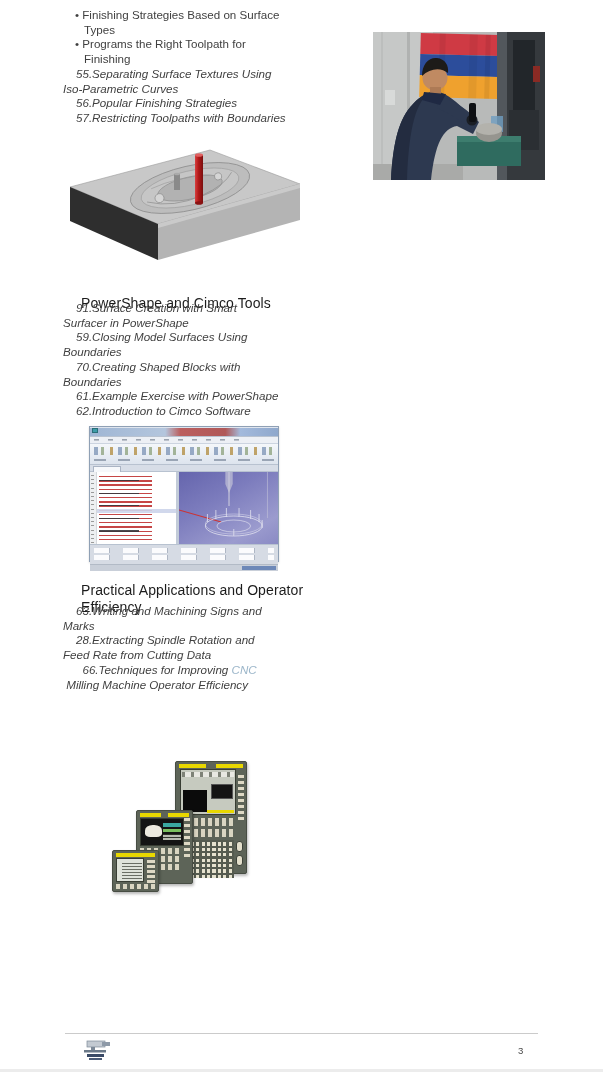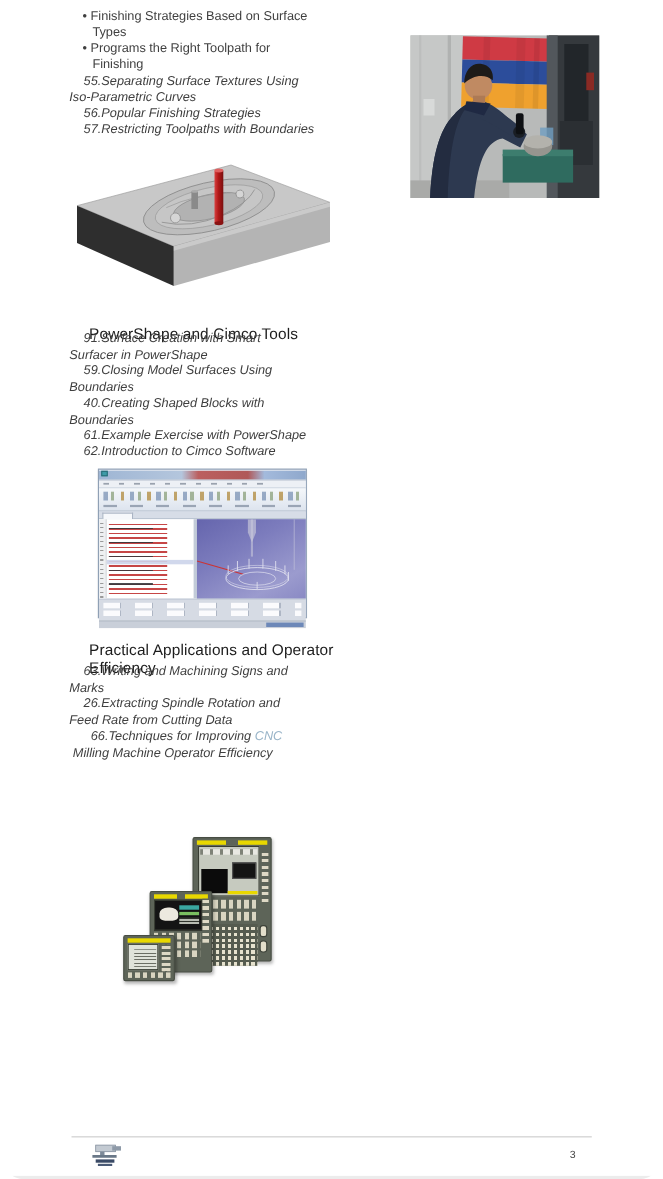--- a/index.html
+++ b/index.html
@@ -1,18 +1,18 @@
 <!DOCTYPE html>
 <html style="--accent: #9ab5c9;"><head>
 <meta charset="utf-8">
 <style>
   html,body { margin:0; padding:0; background:#ffffff; }
   .page {
     position:relative; width:603px; height:1072px; background:#fff;
-    font-family:"Liberation Sans", sans-serif; color:#3f3f3f; overflow:hidden;border-radius:22px;
+    font-family:"Liberation Sans", sans-serif; color:#3f3f3f; overflow:hidden;
   }
   
   .toc { position:absolute; font-size:11.6px; line-height:14.7px; }
   .toc p { margin:0; white-space:pre-wrap; }
   .toc p.num { text-indent:13px;font-style:italic; }
   .toc p.bullet { padding-left:21px; text-indent:-9px; }
   .accent { color: var(--accent, #9ab5c9); }
   h2.sec {
     position:absolute; margin:16px; font-size:14px; line-height:16.8px;
     font-weight:normal; color:#1c1c1c; white-space:pre-line; letter-spacing:.1px;
@@ -205,21 +205,21 @@
       <ellipse cx="137" cy="61" rx="4" ry="1.8" fill="#8a1212"></ellipse>
     </svg>
   </div>
 
   <h2 class="sec" id="sec1-head">PowerShape and Cimco Tools</h2>
   <div class="toc" id="sec1-list">
       <p class="num"><span>91.Surface Creation with Smart
 Surfacer in PowerShape</span></p>
       <p class="num"><span>59.Closing Model Surfaces Using
 Boundaries</span></p>
-      <p class="num"><span>40.Creating Shaped Blocks with
+      <p class="num"><span>70.Creating Shaped Blocks with
 Boundaries</span></p>
       <p class="num"><span>61.Example Exercise with PowerShape</span></p>
       <p class="num"><span>62.Introduction to Cimco Software</span></p>
     </div>
 
   <div class="fig" id="cimco" role="img" aria-label="Cimco Edit software window with NC program code and 3D toolpath backplot">
     <div class="cm-title"></div>
     <div class="cm-menu"></div>
     <div class="cm-ribbon"></div>
     <div class="cm-tabrow"></div>
@@ -257,21 +257,21 @@
         <div class="cm-frow"></div>
     </div>
     <div class="cm-status"></div>
   </div>
 
   <h2 class="sec" id="sec2-head">Practical Applications and Operator
 Efficiency</h2>
   <div class="toc" id="sec2-list">
       <p class="num"><span>63.Writing and Machining Signs and
 Marks</span></p>
-      <p class="num"><span>26.Extracting Spindle Rotation and
+      <p class="num"><span>28.Extracting Spindle Rotation and
 Feed Rate from Cutting Data</span></p>
       <p class="num"><span>  66.Techniques for Improving </span><span class="accent">CNC</span><span>
  Milling Machine Operator Efficiency</span></p>
     </div>
 
   <div class="fig" id="panels" role="img" aria-label="Three Fanuc-style CNC machine control panels with screens and keypads">
     <div class="panel p-large">
       <div class="ystrip"></div>
       <div class="scr scr-l">
         <div class="topln"></div>

